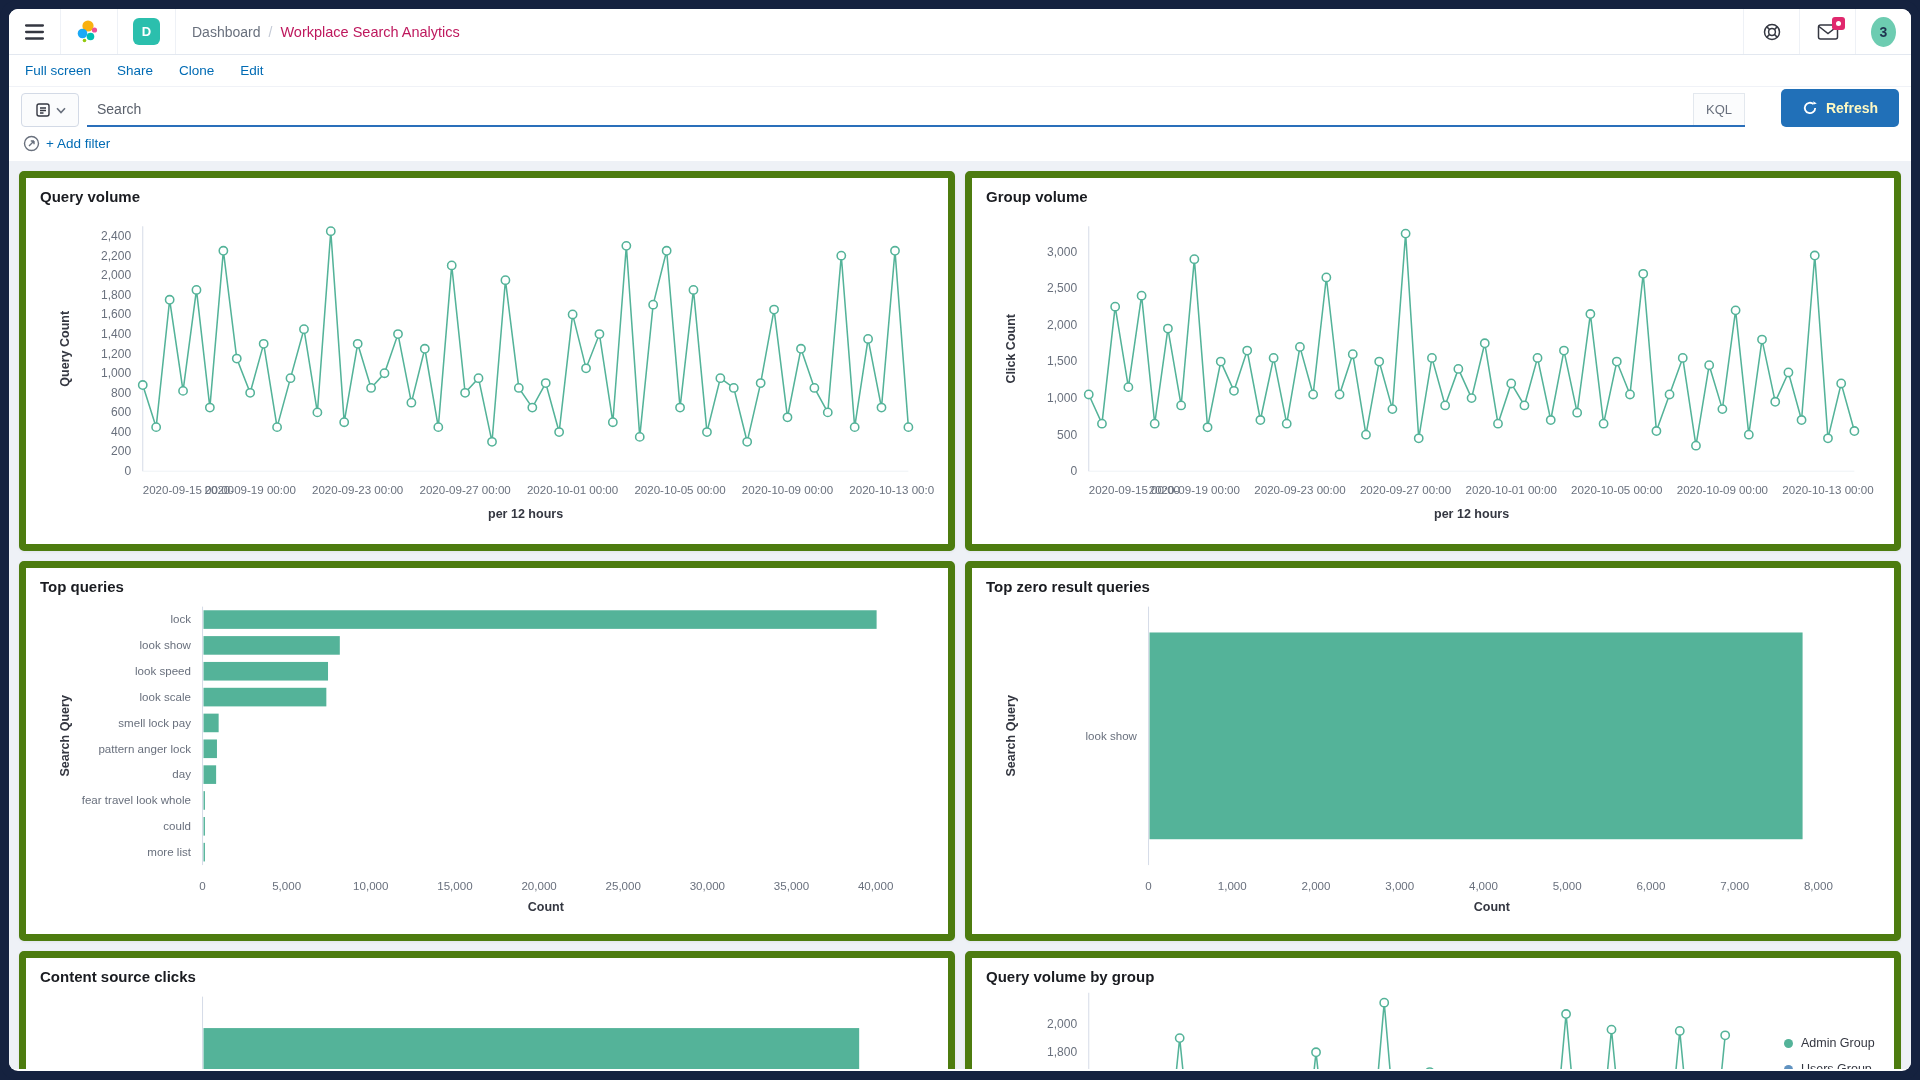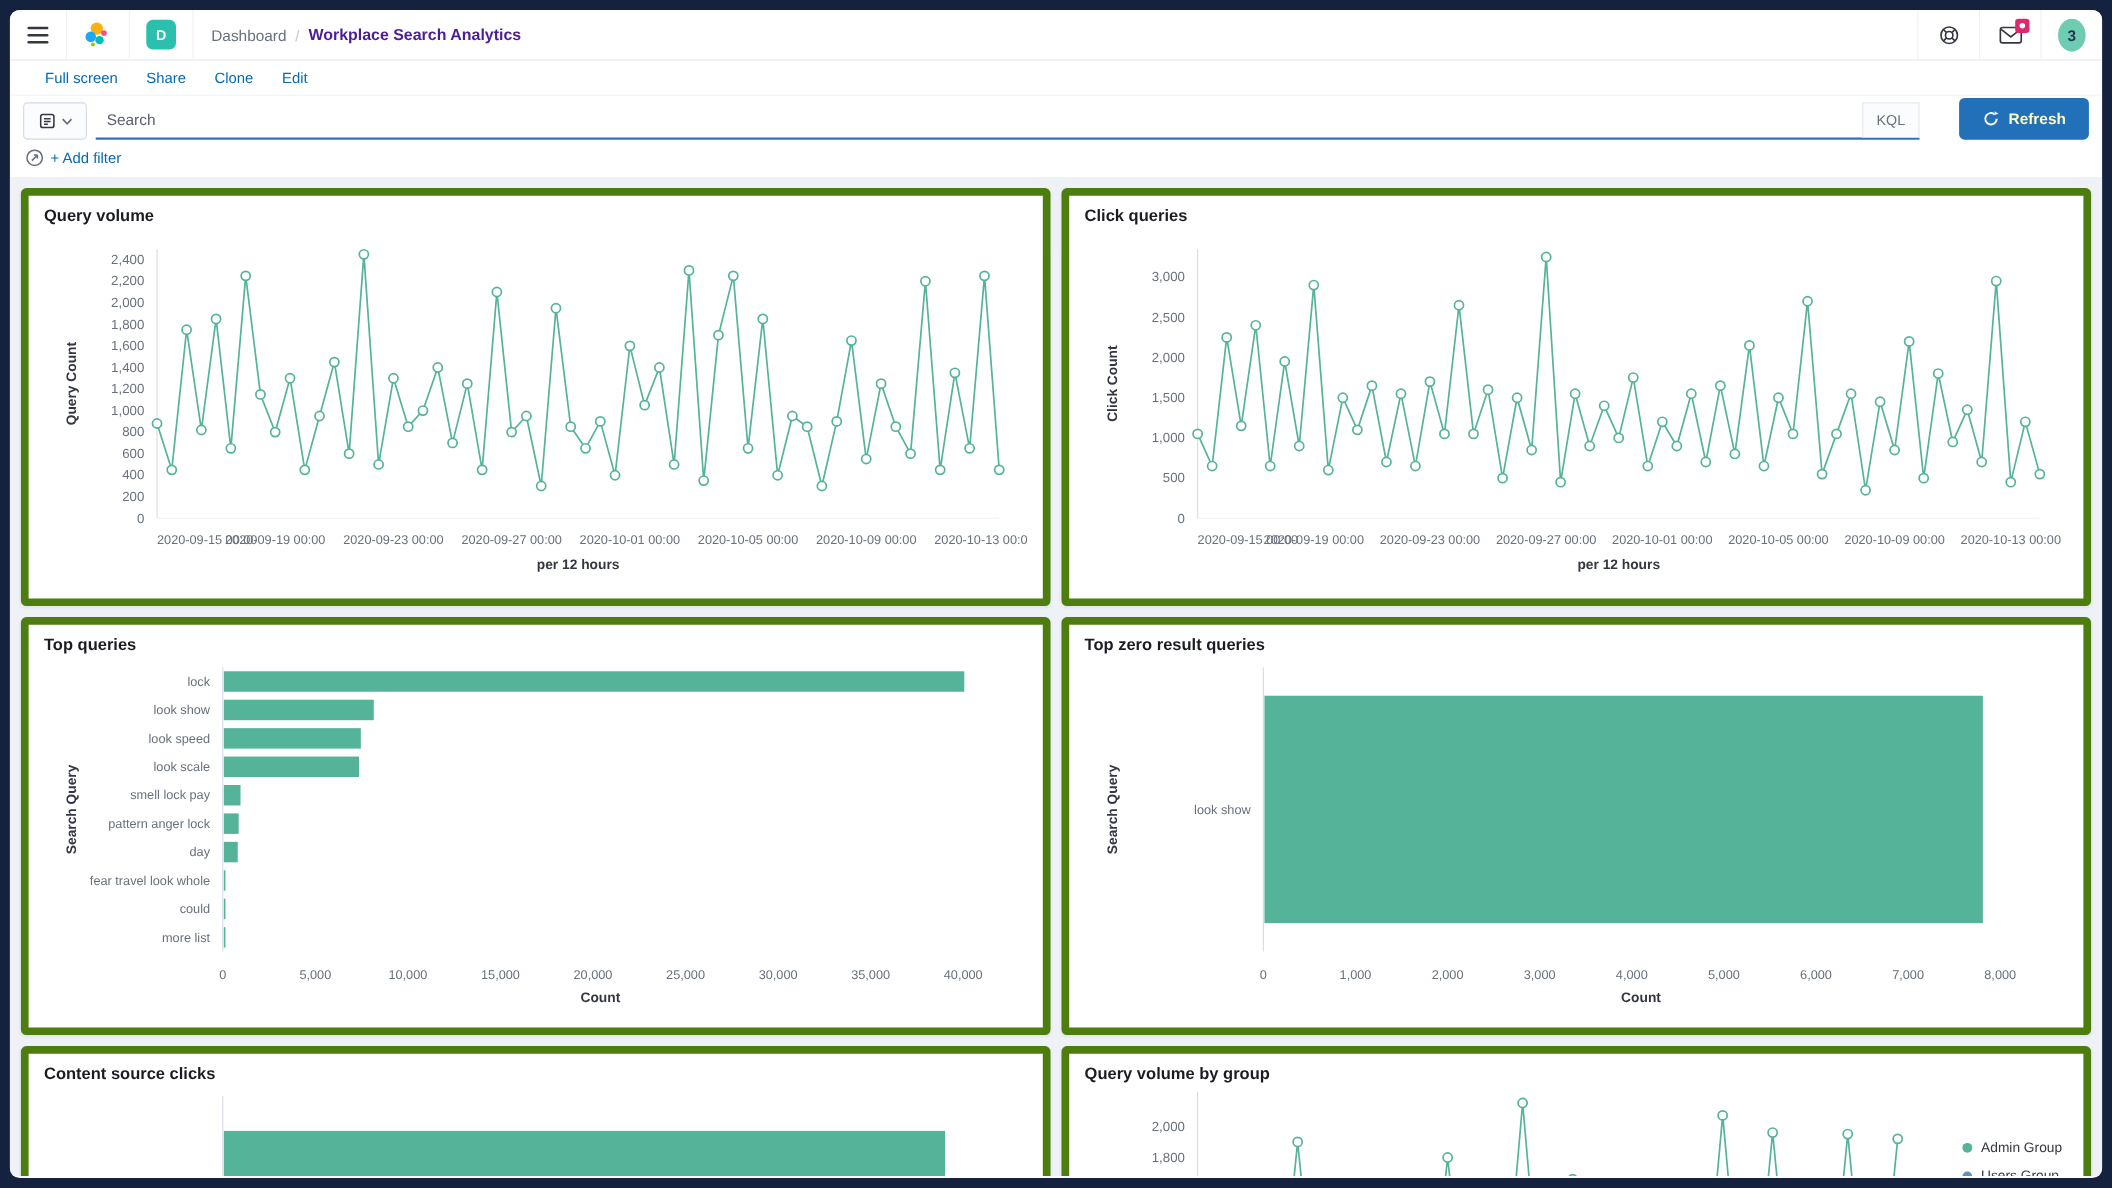--- a/index.html
+++ b/index.html
@@ -6,30 +6,30 @@
   html,body { width:1920px; height:1080px; background:#15223f; font-family:"Liberation Sans", sans-serif; }
   .frame { position:absolute; inset:0; border:9px solid #15223f; border-radius:18px; overflow:hidden; background:#fff; }
 
   
   .topbar { height:46px; display:flex; align-items:stretch; background:#fff; border-bottom:1px solid #e3e8f0; }
   .tb-cell { display:flex; align-items:center; justify-content:center; padding:0 15px; border-right:1px solid #eef1f6; cursor:pointer; }
   .tb-cell.menu { width:52px; }
   .breadcrumb { display:flex; align-items:center; gap:8px; padding:0 16px; flex:1; }
   .crumb { color:#69707d; font-size:14px; }
   .sep { color:#c3c9d5; font-size:14px; }
-  .crumb-current { color:#4c1d95; font-size:14.5px; font-weight:bold; }
+  .crumb-current { color:#be185d; font-size:14.5px; font-weight:normal; }
   .tb-right { display:flex; align-items:stretch; }
   .tb-right .tb-cell { border-right:none; border-left:1px solid #eef1f6; width:56px; position:relative; }
   .badge-d { width:27px; height:27px; background:#2bbfad; border-radius:6px; color:#fff; font-weight:bold; font-size:13px; display:flex; align-items:center; justify-content:center; }
   .avatar { width:30px; height:30px; border-radius:50%; background:#6dccb1; color:#1f3450; font-weight:bold; font-size:14px; display:flex; align-items:center; justify-content:center; }
   .notif { position:absolute; top:8px; right:10px; width:13px; height:13px; background:#e0286d; border-radius:3px; }
   .notif::after { content:""; position:absolute; top:4px; left:4px; width:5px; height:5px; background:#fff; border-radius:50%; }
 
   
-  .toolbar { height:32px; display:flex; align-items:center; gap:26px; padding:0 32px; border-bottom:1px solid #f0f2f7; }
+  .toolbar { height:32px; display:flex; align-items:center; gap:26px; padding:0 16px; border-bottom:1px solid #f0f2f7; }
   .toolbar a { color:#006bb4; font-size:13.5px; text-decoration:none; cursor:pointer; }
 
   
   .search-row { height:44px; display:flex; align-items:flex-end; gap:8px; padding:4px 12px 4px 12px; }
   .sq-btn { height:34px; width:58px; border:1px solid #d3dae6; border-radius:4px; background:#fbfcfd; display:flex; align-items:center; justify-content:center; gap:5px; cursor:pointer; }
   .search-box { flex:1; display:flex; align-items:stretch; height:34px; border-bottom:2px solid #2a6fba; background:#fff; }
   .search-box input { flex:1; border:none; outline:none; font-size:14px; padding:0 10px; color:#343741; background:transparent; font-family:"Liberation Sans", sans-serif; }
   .search-box input::placeholder { color:#5a606b; }
   .kql { width:52px; display:flex; align-items:center; justify-content:center; font-size:13px; color:#69707d; border:1px solid #e3e8ee; border-bottom:none; background:#fbfcfd; cursor:pointer; }
   .refresh-btn { height:38px; min-width:118px; background:#2170b8; border:none; border-radius:5px; color:#fef9c3; font-weight:bold; font-size:14px; display:flex; align-items:center; justify-content:center; gap:8px; cursor:pointer; font-family:"Liberation Sans", sans-serif;margin-left:28px; }
@@ -227,21 +227,21 @@
           <text x="430.3157894736842" y="298" text-anchor="middle" font-size="12" fill="#69707d">2020-09-27 00:00</text>
           <text x="541.7543859649122" y="298" text-anchor="middle" font-size="12" fill="#69707d">2020-10-01 00:00</text>
           <text x="653.1929824561403" y="298" text-anchor="middle" font-size="12" fill="#69707d">2020-10-05 00:00</text>
           <text x="764.6315789473684" y="298" text-anchor="middle" font-size="12" fill="#69707d">2020-10-09 00:00</text>
           <text x="876.0701754385965" y="298" text-anchor="middle" font-size="12" fill="#69707d">2020-10-13 00:00</text>
           <text x="493" y="322" text-anchor="middle" font-size="13" font-weight="bold" fill="#343741">per 12 hours</text>
           <text x="20" y="147" text-anchor="middle" font-size="13" font-weight="bold" fill="#343741" transform="rotate(-90 20 147)">Query Count</text>
         </svg>
     </section>
     <section class="panel">
-      <h3>Click queries</h3>
+      <h3>Group volume</h3>
       <svg class="chart" viewBox="0 0 906 336">
           <text x="84" y="278" text-anchor="end" font-size="12.5" fill="#69707d">0</text>
           <text x="84" y="240.08955223880596" text-anchor="end" font-size="12.5" fill="#69707d">500</text>
           <text x="84" y="202.17910447761193" text-anchor="end" font-size="12.5" fill="#69707d">1,000</text>
           <text x="84" y="164.26865671641792" text-anchor="end" font-size="12.5" fill="#69707d">1,500</text>
           <text x="84" y="126.35820895522389" text-anchor="end" font-size="12.5" fill="#69707d">2,000</text>
           <text x="84" y="88.44776119402985" text-anchor="end" font-size="12.5" fill="#69707d">2,500</text>
           <text x="84" y="50.537313432835816" text-anchor="end" font-size="12.5" fill="#69707d">3,000</text>
           <line x1="96" y1="20" x2="96" y2="274" stroke="#d3dae6" stroke-width="1"></line>
           <line x1="96" y1="274" x2="890" y2="274" stroke="#eef1f6" stroke-width="1"></line>

